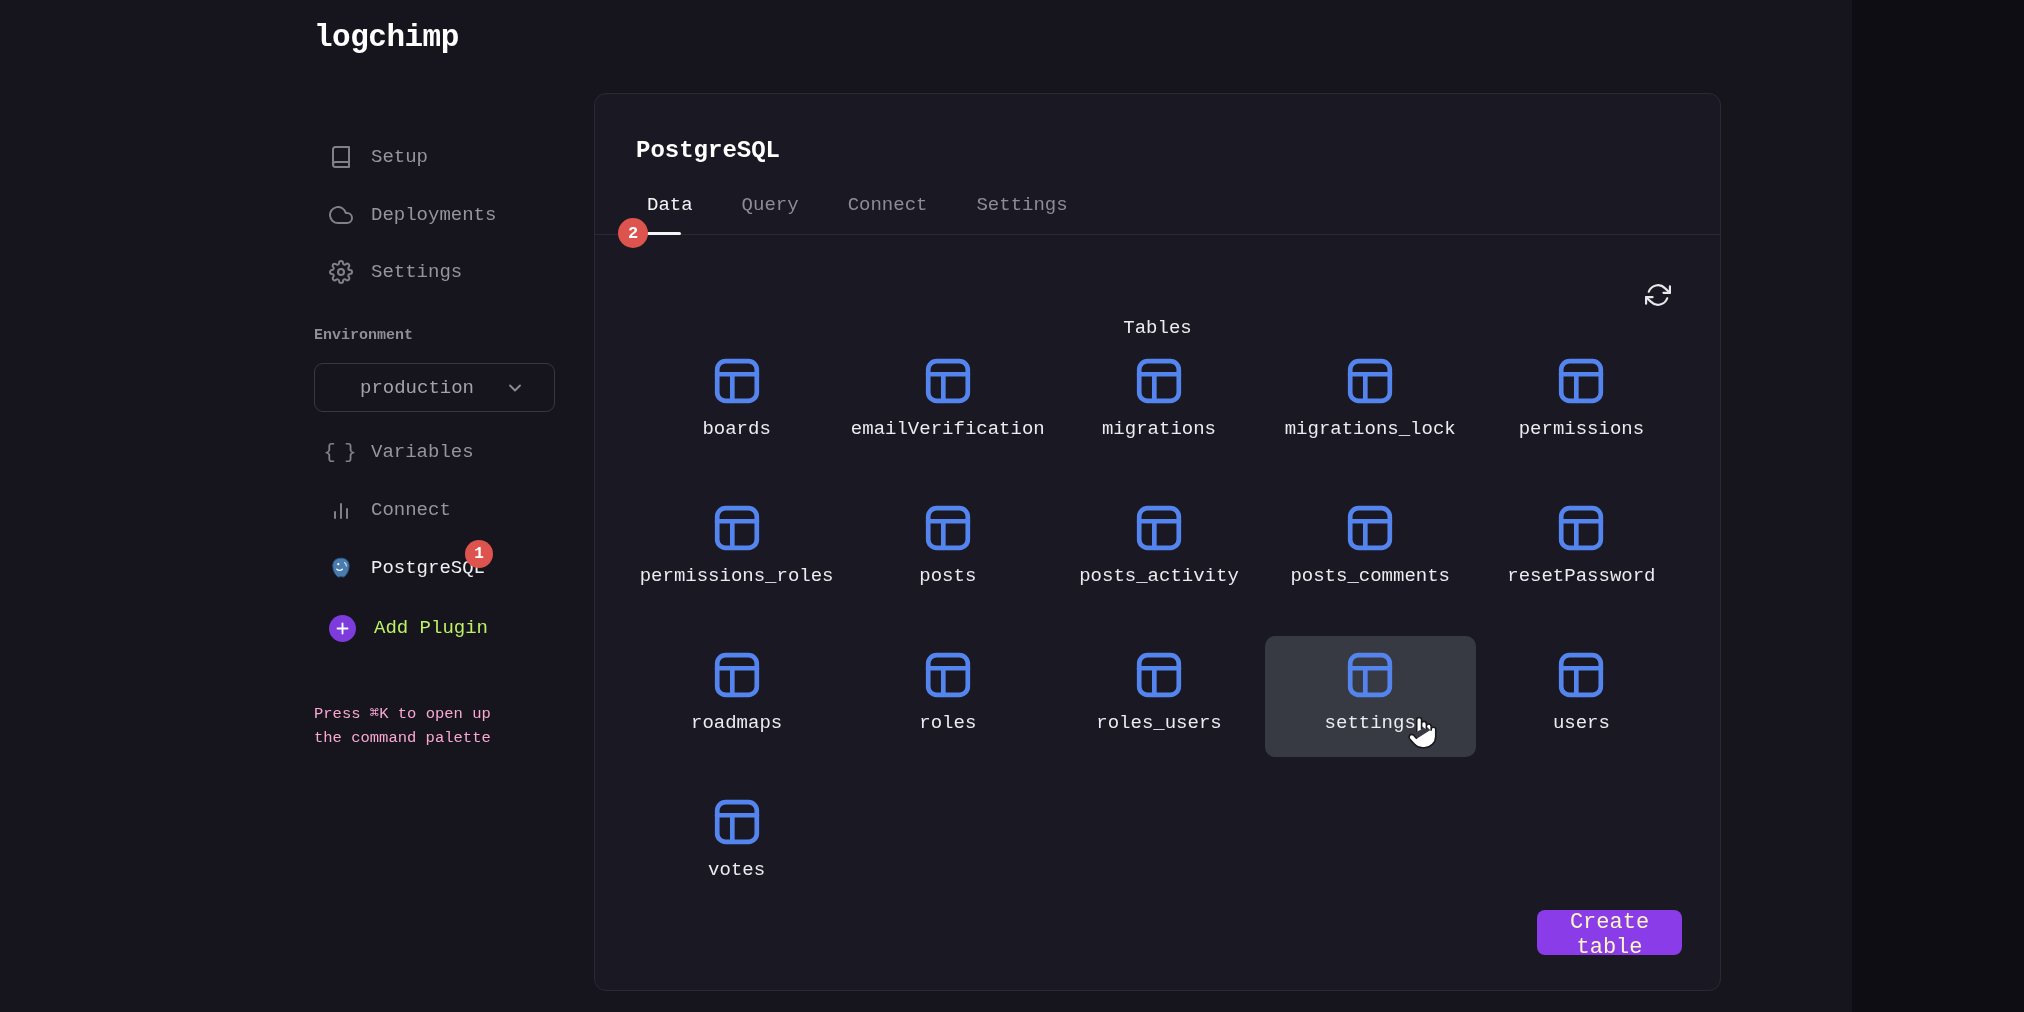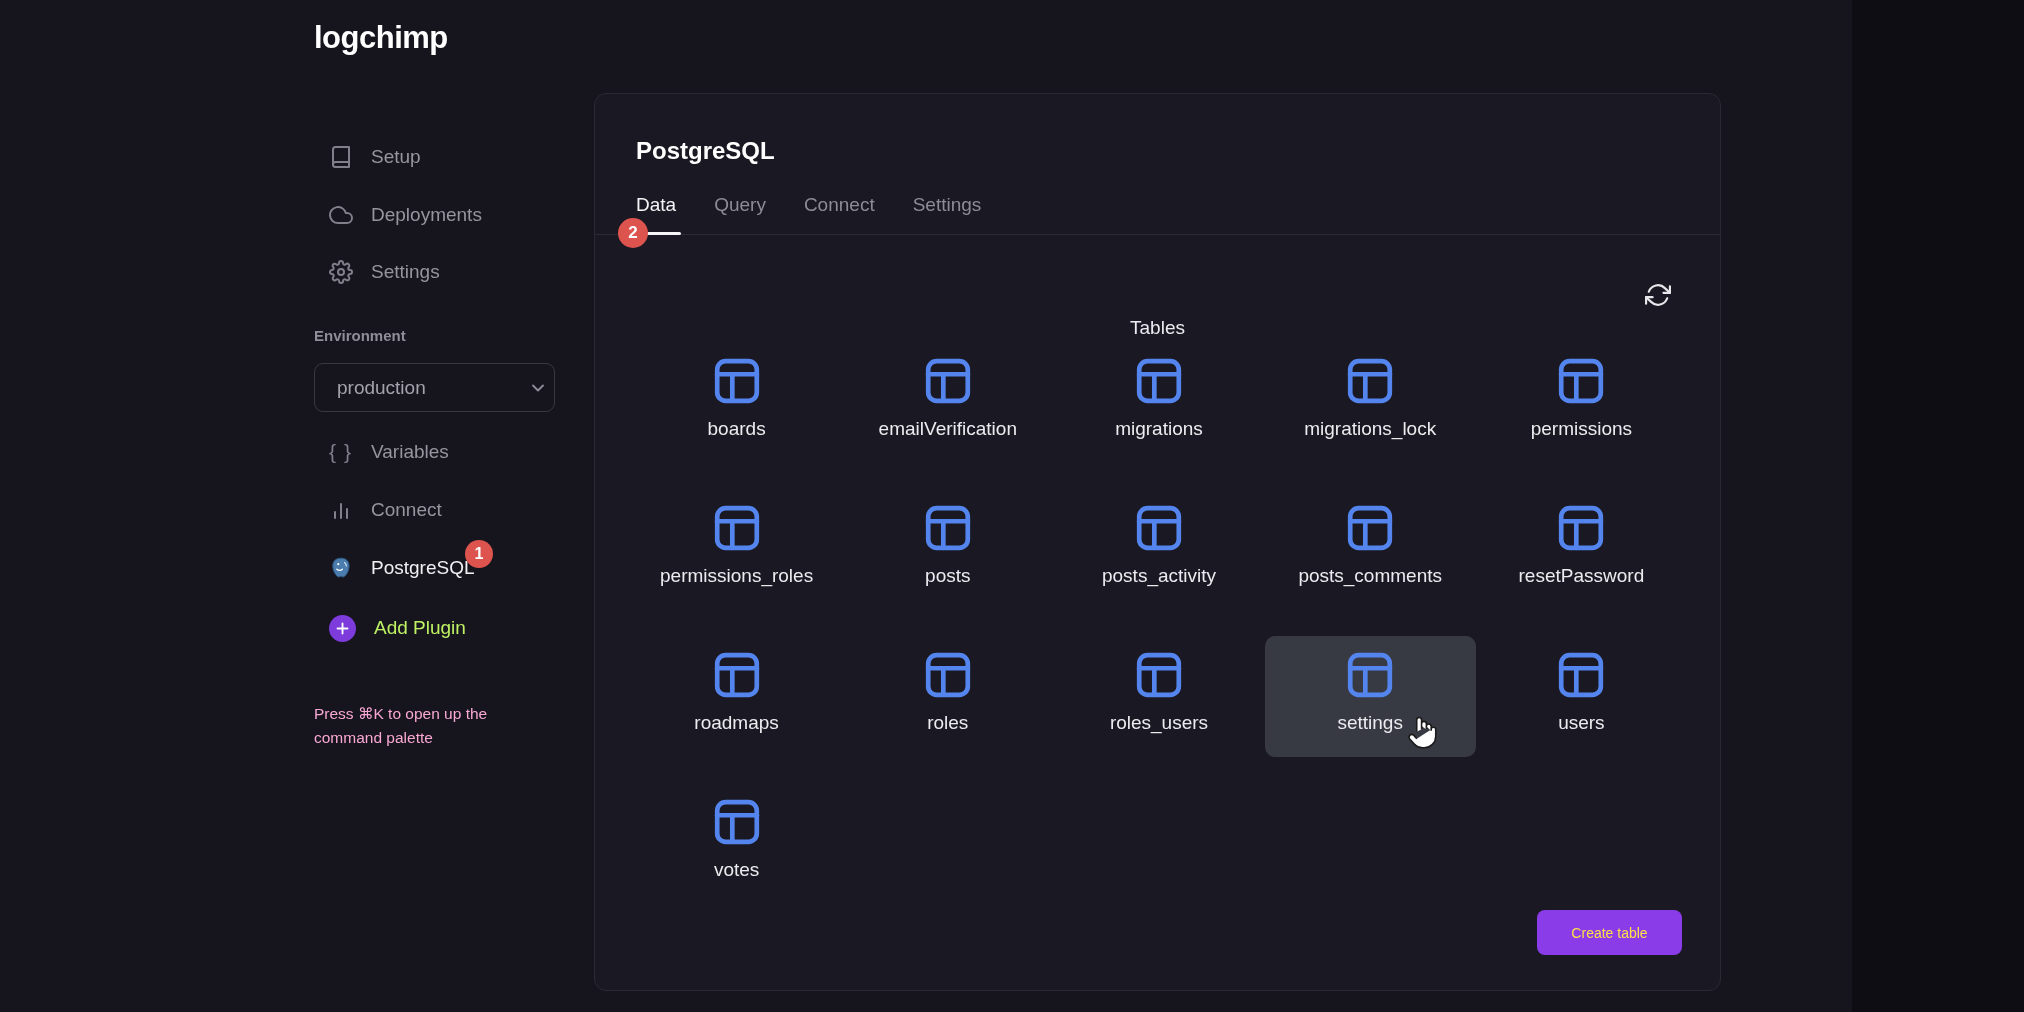--- a/index.html
+++ b/index.html
@@ -1,20 +1,20 @@
 <!DOCTYPE html>
 <html><head>
 <meta charset="utf-8">
 <style>
   * { margin: 0; padding: 0; box-sizing: border-box; }
   html, body { background: #0f0d14; }
   body { font-family: "Liberation Sans", "DejaVu Sans", sans-serif; }
   #screen {
     position: relative; width: 1852px; height: 1012px;
-    background: #16141d; overflow: hidden; color: #e8e8ec;
+    background: #16141d; overflow: hidden; color: #e8e8ec; font-family: Liberation Mono, monospace;
   }
   
   .brand {
     position: absolute; left: 314px; top: 20px;
     font-size: 31px; font-weight: 700; color: #ffffff; letter-spacing: -0.5px;
   }
   .nav-item {
     position: absolute; left: 314px; height: 40px; width: 250px;
     display: flex; align-items: center; gap: 18px; padding-left: 15px;
     color: #96959e; font-size: 19px; cursor: pointer; border-radius: 8px;
@@ -22,21 +22,21 @@
   .nav-item .nicon { width: 24px; height: 24px; color: #817f8a; flex: 0 0 24px; display:flex; align-items:center; justify-content:center; }
   .nav-item svg { width: 24px; height: 24px; }
   .braces-glyph { font-size: 21px; color: #817f8a; letter-spacing: 2px; }
   .env-label {
     position: absolute; left: 314px; top: 327px;
     font-size: 15px; font-weight: 700; color: #8f8e98;
   }
   .env-select {
     position: absolute; left: 314px; top: 363px; width: 241px; height: 49px;
     border: 1px solid #39373f; border-radius: 9px; display: flex; align-items: center;
-    padding: 0 6px; gap: 16px; color: #a4a3ac; font-size: 19px; cursor: pointer;
+    padding: 0 29px; gap: 16px; color: #a4a3ac; font-size: 19px; cursor: pointer;
     background: transparent;
   }
   .env-select .chev { margin-left: auto; width: 20px; height: 20px; color: #8f8e98; }
   .pg-row { color: #f0f0f3; }
   .pg-badge {
     position: absolute; left: 465px; top: 540px; width: 28px; height: 28px;
     background: #dd544e; border-radius: 50%; color: #fff; font-size: 16px; font-weight: 700;
     display: flex; align-items: center; justify-content: center; z-index: 5;
   }
   .add-plugin { color: #bef264; align-items: center; }
@@ -55,21 +55,21 @@
     background: #1a1822; border: 1px solid #2b2934; border-radius: 12px;
   }
   .panel-title {
     position: absolute; left: 41px; top: 43px;
     font-size: 24px; font-weight: 700; color: #ffffff;
   }
   .tabs {
     position: absolute; left: 41px; top: 100px; display: flex; gap: 38px;
     font-size: 19px;
   }
-  .tab { color: #8d8c95; cursor: pointer; padding-bottom: 32px; }
+  .tab { color: #8d8c95; cursor: pointer; padding-bottom: 32px; margin-left: 11px; }
   .tab.active { color: #f4f4f6; }
   .tabs-divider {
     position: absolute; left: 0; top: 140px; width: 100%; height: 1px; background: #2b2934;
   }
   .tab-underline {
     position: absolute; left: 41px; top: 138px; width: 45px; height: 3px;
     background: #f4f4f6; border-radius: 2px; z-index: 2;
   }
   .tab-badge {
     position: absolute; left: 23px; top: 124px; width: 30px; height: 30px;
@@ -92,22 +92,22 @@
   }
   .table-cell {
     display: flex; flex-direction: column; align-items: center;
     padding-top: 14px; border-radius: 10px; cursor: pointer;
   }
   .table-cell.highlighted { background: #373a43; }
   .table-cell .ticon { width: 50px; height: 50px; color: #5485ee; }
   .table-cell .tlabel { margin-top: 12px; font-size: 19px; color: #ececf0; }
   .create-btn {
     position: absolute; left: 942px; top: 816px; width: 145px; height: 45px;
-    background: #8a3ce8; border: none; border-radius: 8px; color: #fde047;
-    font-size: 14px; font-family: inherit; cursor: pointer;
+    background: #8a3ce8; border: none; border-radius: 8px; color: #fef9c3;
+    font-size: 22px; font-family: inherit; cursor: pointer;
   }
   .cursor-hand {
     position: absolute; left: 1404px; top: 714px; width: 34px; height: 36px; z-index: 10;
     pointer-events: none;
   }
 </style>
 </head>
 <body>
 
 <div id="screen">

